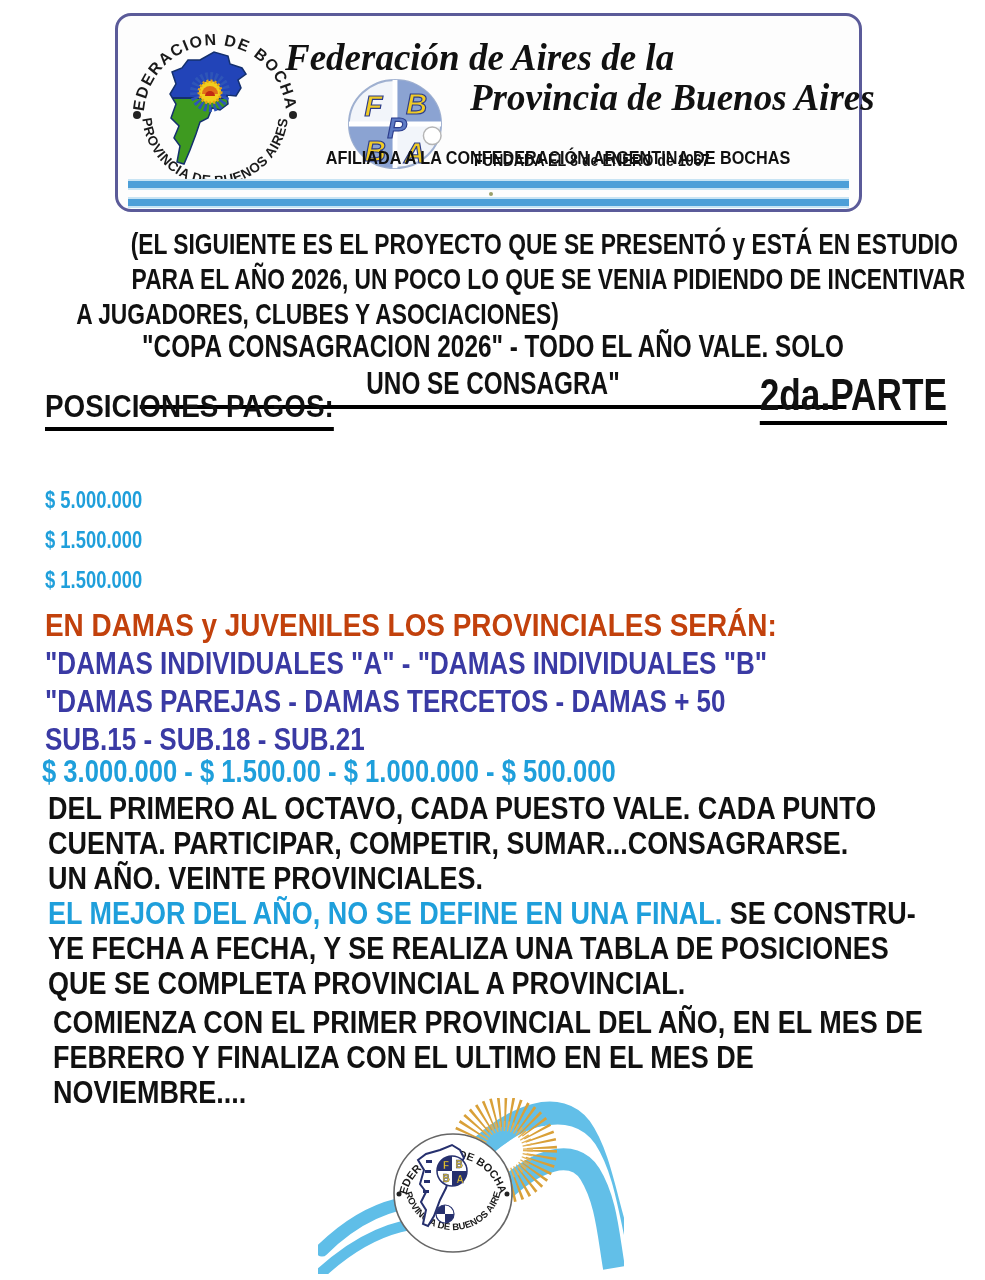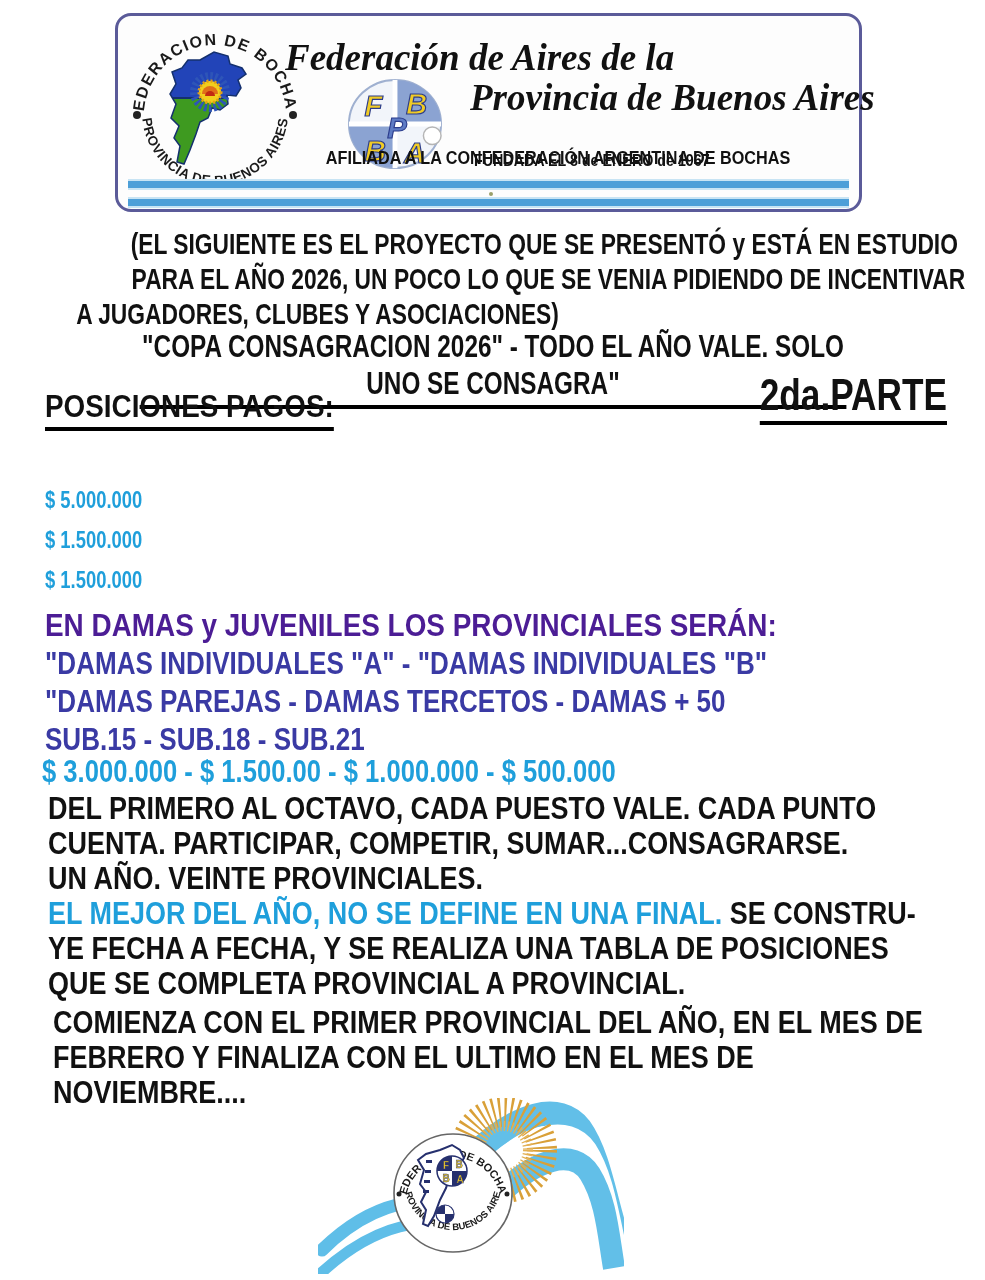--- a/index.html
+++ b/index.html
@@ -22,21 +22,21 @@
           background:linear-gradient(180deg,#c8e4f4 0%,#c8e4f4 18%,#4d9fd8 18%,#4d9fd8 82%,#c8e4f4 82%,#c8e4f4 100%);}
   .stripe1{top:163px;} .stripe2{top:181px;}
   .mini-dot{position:absolute;left:50%;top:176px;width:4px;height:4px;border-radius:50%;background:#9aa06a;}
 
   
   .line{display:block;white-space:nowrap;}
   .sx{display:inline-block;transform-origin:left top;}
   .oc{transform-origin:center top;} .or{transform-origin:right top;}
   .s76{transform:scaleX(.76);} .s80{transform:scaleX(.80);} .s84{transform:scaleX(.84);}
   .s87{transform:scaleX(.87);} .s90{transform:scaleX(.90);}
-  .blk{font-weight:700;color:#4c1d95;text-decoration:underline;}
+  .blk{font-weight:700;color:#c2410c;text-decoration:underline;}
   .cyan{color:#1f9fdb;}
   .dblue{color:#3a3aa4;}
 
   .intro{position:absolute;left:0;top:226px;width:930px;font-size:30px;line-height:35px;font-weight:700;}
   .headline{position:absolute;left:28px;top:328px;width:930px;text-align:center;font-size:32px;font-weight:700;}
   .headline .sx{border-bottom:4px solid #000;padding-bottom:3px;}
   .part{position:absolute;right:38px;top:370px;font-size:44px;font-weight:700;text-align:right;}
   .part .sx{border-bottom:4px solid #000;padding-bottom:1px;}
   .positions-title{position:absolute;left:45px;top:388px;font-size:32px;font-weight:700;}
   .positions-title .sx{border-bottom:4px solid #000;padding-bottom:2px;}

